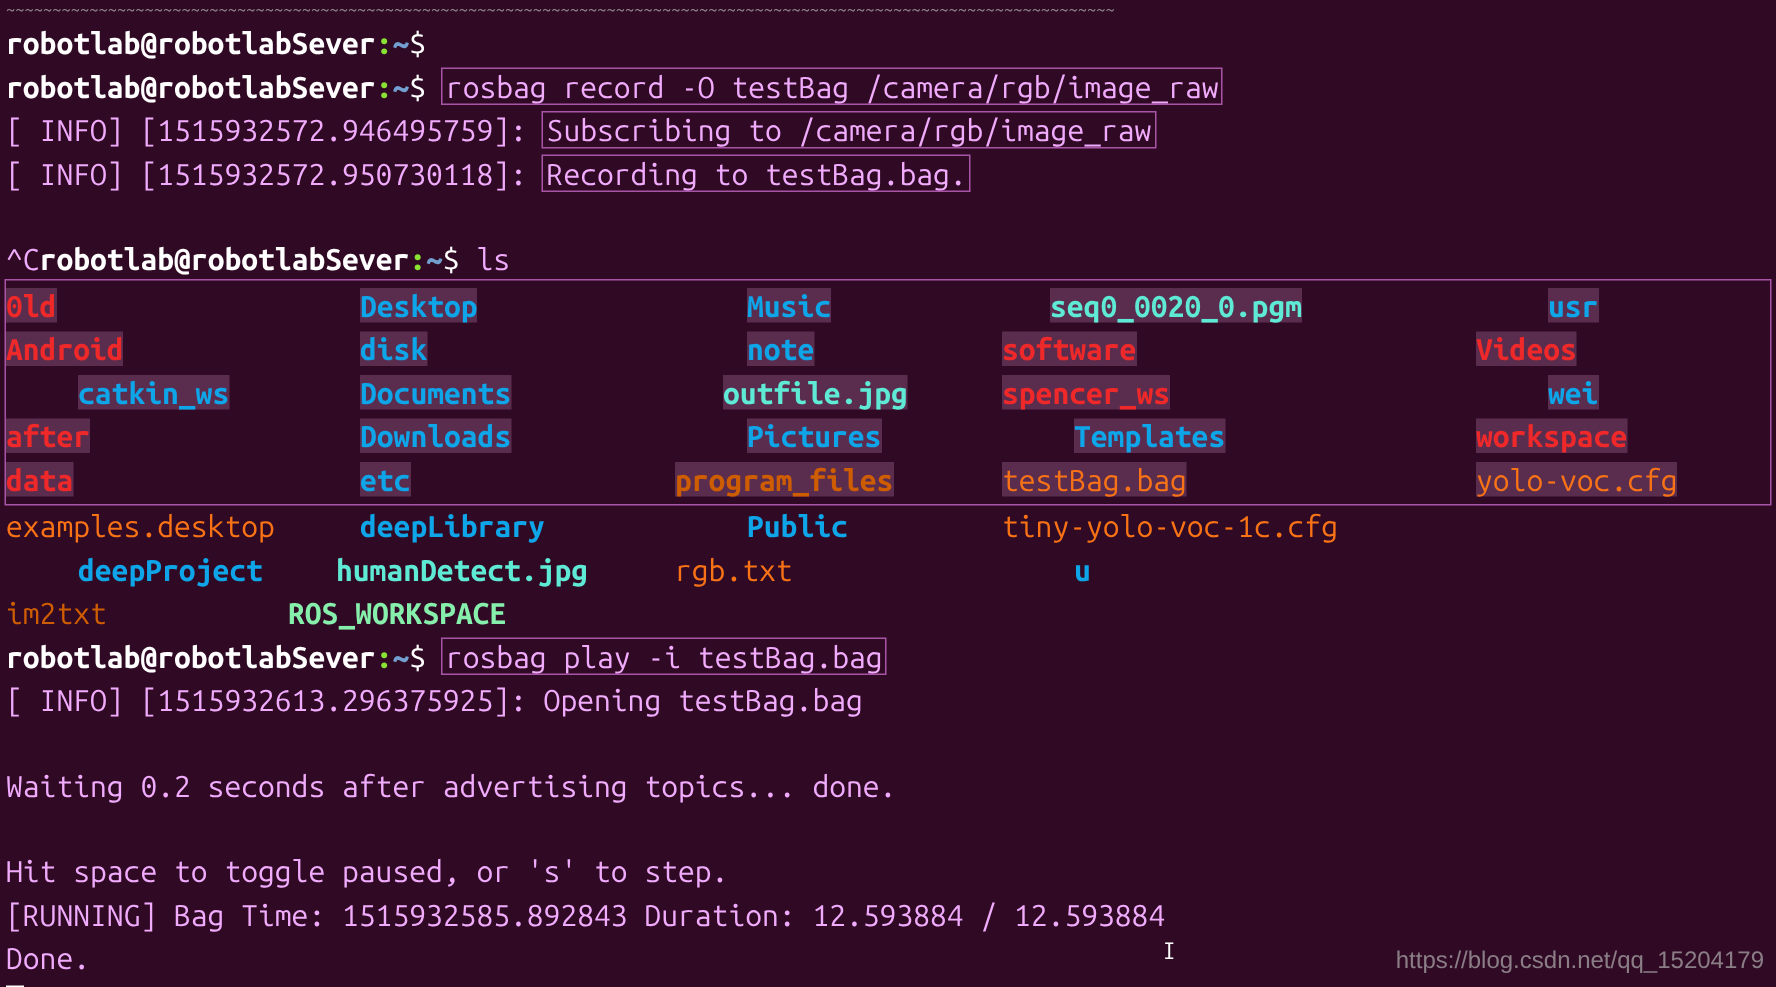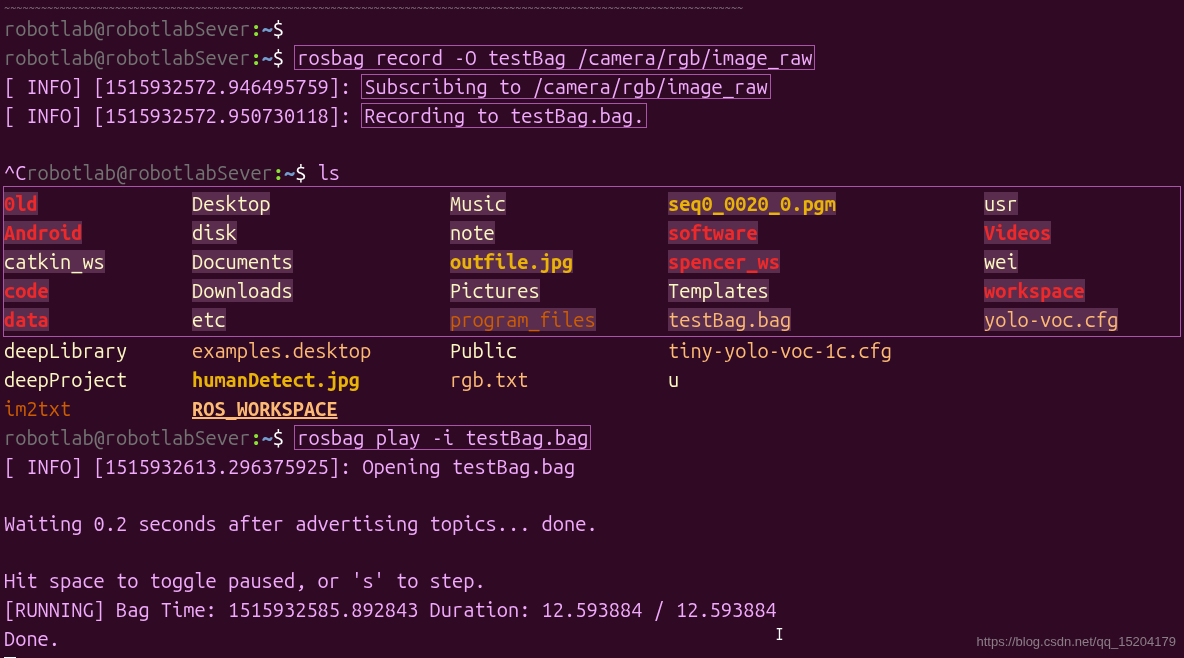--- a/index.html
+++ b/index.html
@@ -17,40 +17,40 @@
   }
   .toptrunc {
     color: #bbbbbb;
     font-size: 11px;
     white-space: nowrap;
     overflow: hidden;
     height: 14px;
     line-height: 14px;
     opacity: .7;
   }
-  .prompt { color: #737373; font-weight: normal; }
+  .prompt { color: #ffffff; font-weight: bold; }
   .colon  { color: #8ae234; font-weight: bold; }
   .path   { color: #729fcf; font-weight: bold; }
   .dollar { color: #ffffff; }
   .white  { color: #f0abfc; }
   .highlighted { outline: 1px solid #a855a8; padding: 0 2px; }
   .sel { background: #5a2d4f; }
-  .dir-blue   { color: #fef9c3; font-weight: normal; }
+  .dir-blue   { color: #0ea5e9; font-weight: bold; margin-left: 48px; }
   .dir-red    { color: #ef2929; font-weight: bold; }
-  .dir-orange { color: #ce5c00; font-weight: normal; }
-  .file-white { color: #fdba74; }
-  .file-purple{ color: #eab308; font-weight: bold; }
-  .file-teal  { color: #fdba74; font-weight: bold; text-decoration: underline; }
+  .dir-orange { color: #ce5c00; font-weight: bold; }
+  .file-white { color: #f97316; }
+  .file-purple{ color: #5eead4; font-weight: bold; margin-left: 32px; }
+  .file-teal  { color: #86efac; font-weight: bold; }
   .sym-orange { color: #ce5c00; font-weight: normal; }
   .ls-table { display: grid; grid-template-columns: 188px 258px 218px 316px auto; outline:1px solid #a855a8; padding:2px 0;}
   .ls-table2 { display: grid; grid-template-columns: 188px 258px 218px 316px auto; }
   .cell { white-space: nowrap; }
   .watermark {
     position: absolute; bottom: 6px; right: 8px;
-    font-family: sans-serif; font-size: 13px; color: #bbbbbb; opacity: .65;
+    font-family: sans-serif; font-size: 16px; color: #bbbbbb; opacity: .65;
   }
   .cursor { display:inline-block; width:12px; height:22px; background:#ffffff; vertical-align:text-bottom;}
   .mouse { position:absolute; bottom:12px; left:775px; color:#ffffff; font-size:16px;}
 </style>
 </head>
 <body>
 
 
 
 <div class="toptrunc">~~~~~~~~~~~~~~~~~~~~~~~~~~~~~~~~~~~~~~~~~~~~~~~~~~~~~~~~~~~~~~~~~~~~~~~~~~~~~~~~~~~~~~~~~~~~~~~~~~~~~~~~~~~~~~~~~~~~~~~~</div>
@@ -92,35 +92,35 @@
     <div class="cell"><span class="dir-red sel">Android</span></div>
     <div class="cell"><span class="dir-blue sel">disk</span></div>
     <div class="cell"><span class="dir-blue sel">note</span></div>
     <div class="cell"><span class="dir-red sel">software</span></div>
     <div class="cell"><span class="dir-red sel">Videos</span></div>
     <div class="cell"><span class="dir-blue sel">catkin_ws</span></div>
     <div class="cell"><span class="dir-blue sel">Documents</span></div>
     <div class="cell"><span class="file-purple sel">outfile.jpg</span></div>
     <div class="cell"><span class="dir-red sel">spencer_ws</span></div>
     <div class="cell"><span class="dir-blue sel">wei</span></div>
-    <div class="cell"><span class="dir-red sel">code</span></div>
+    <div class="cell"><span class="dir-red sel">after</span></div>
     <div class="cell"><span class="dir-blue sel">Downloads</span></div>
     <div class="cell"><span class="dir-blue sel">Pictures</span></div>
     <div class="cell"><span class="dir-blue sel">Templates</span></div>
     <div class="cell"><span class="dir-red sel">workspace</span></div>
     <div class="cell"><span class="dir-red sel">data</span></div>
     <div class="cell"><span class="dir-blue sel">etc</span></div>
     <div class="cell"><span class="dir-orange sel">program_files</span></div>
     <div class="cell"><span class="file-white sel">testBag.bag</span></div>
     <div class="cell"><span class="file-white sel">yolo-voc.cfg</span></div>
   </div>
 
 <div class="ls-table2" id="lsblock2">
+    <div class="cell"><span class="file-white">examples.desktop</span></div>
     <div class="cell"><span class="dir-blue">deepLibrary</span></div>
-    <div class="cell"><span class="file-white">examples.desktop</span></div>
     <div class="cell"><span class="dir-blue">Public</span></div>
     <div class="cell"><span class="file-white">tiny-yolo-voc-1c.cfg</span></div>
     <div class="cell"><span class=""></span></div>
     <div class="cell"><span class="dir-blue">deepProject</span></div>
     <div class="cell"><span class="file-purple">humanDetect.jpg</span></div>
     <div class="cell"><span class="file-white">rgb.txt</span></div>
     <div class="cell"><span class="dir-blue">u</span></div>
     <div class="cell"><span class=""></span></div>
     <div class="cell"><span class="sym-orange">im2txt</span></div>
     <div class="cell"><span class="file-teal">ROS_WORKSPACE</span></div>

